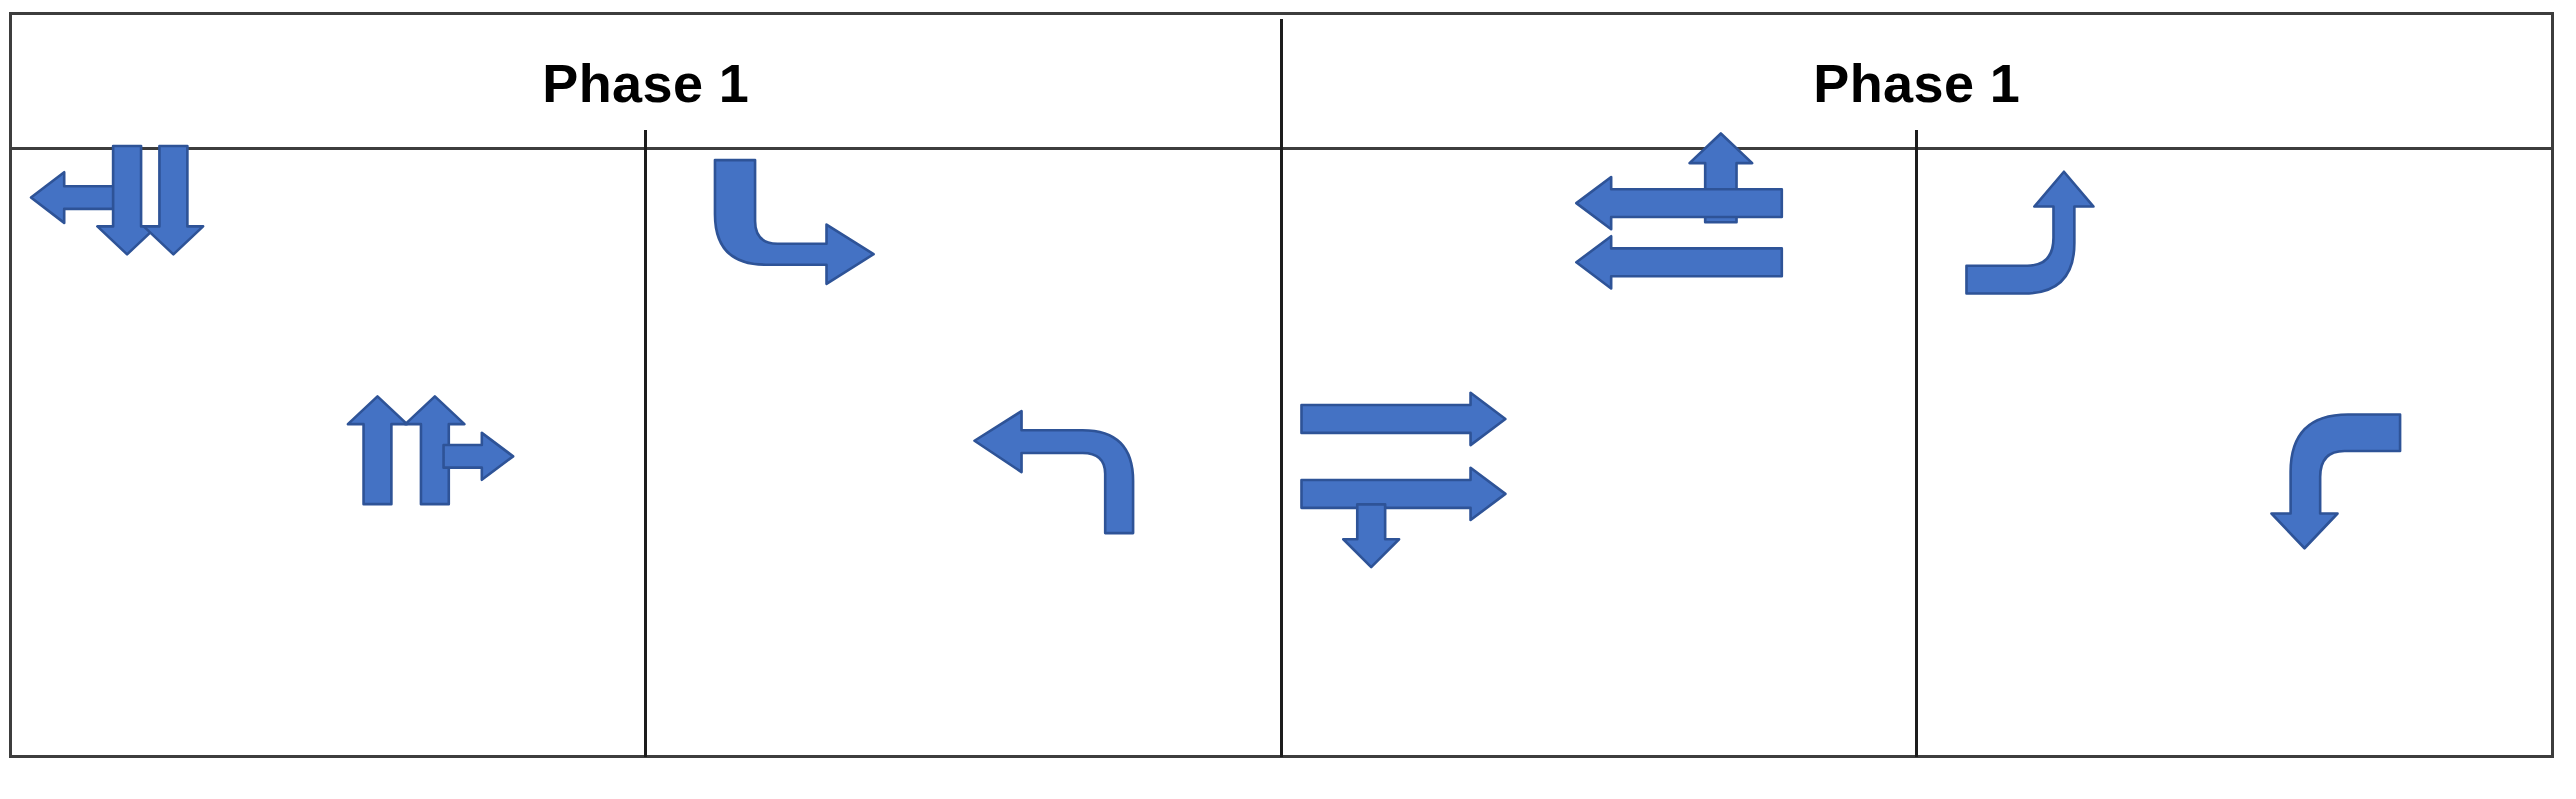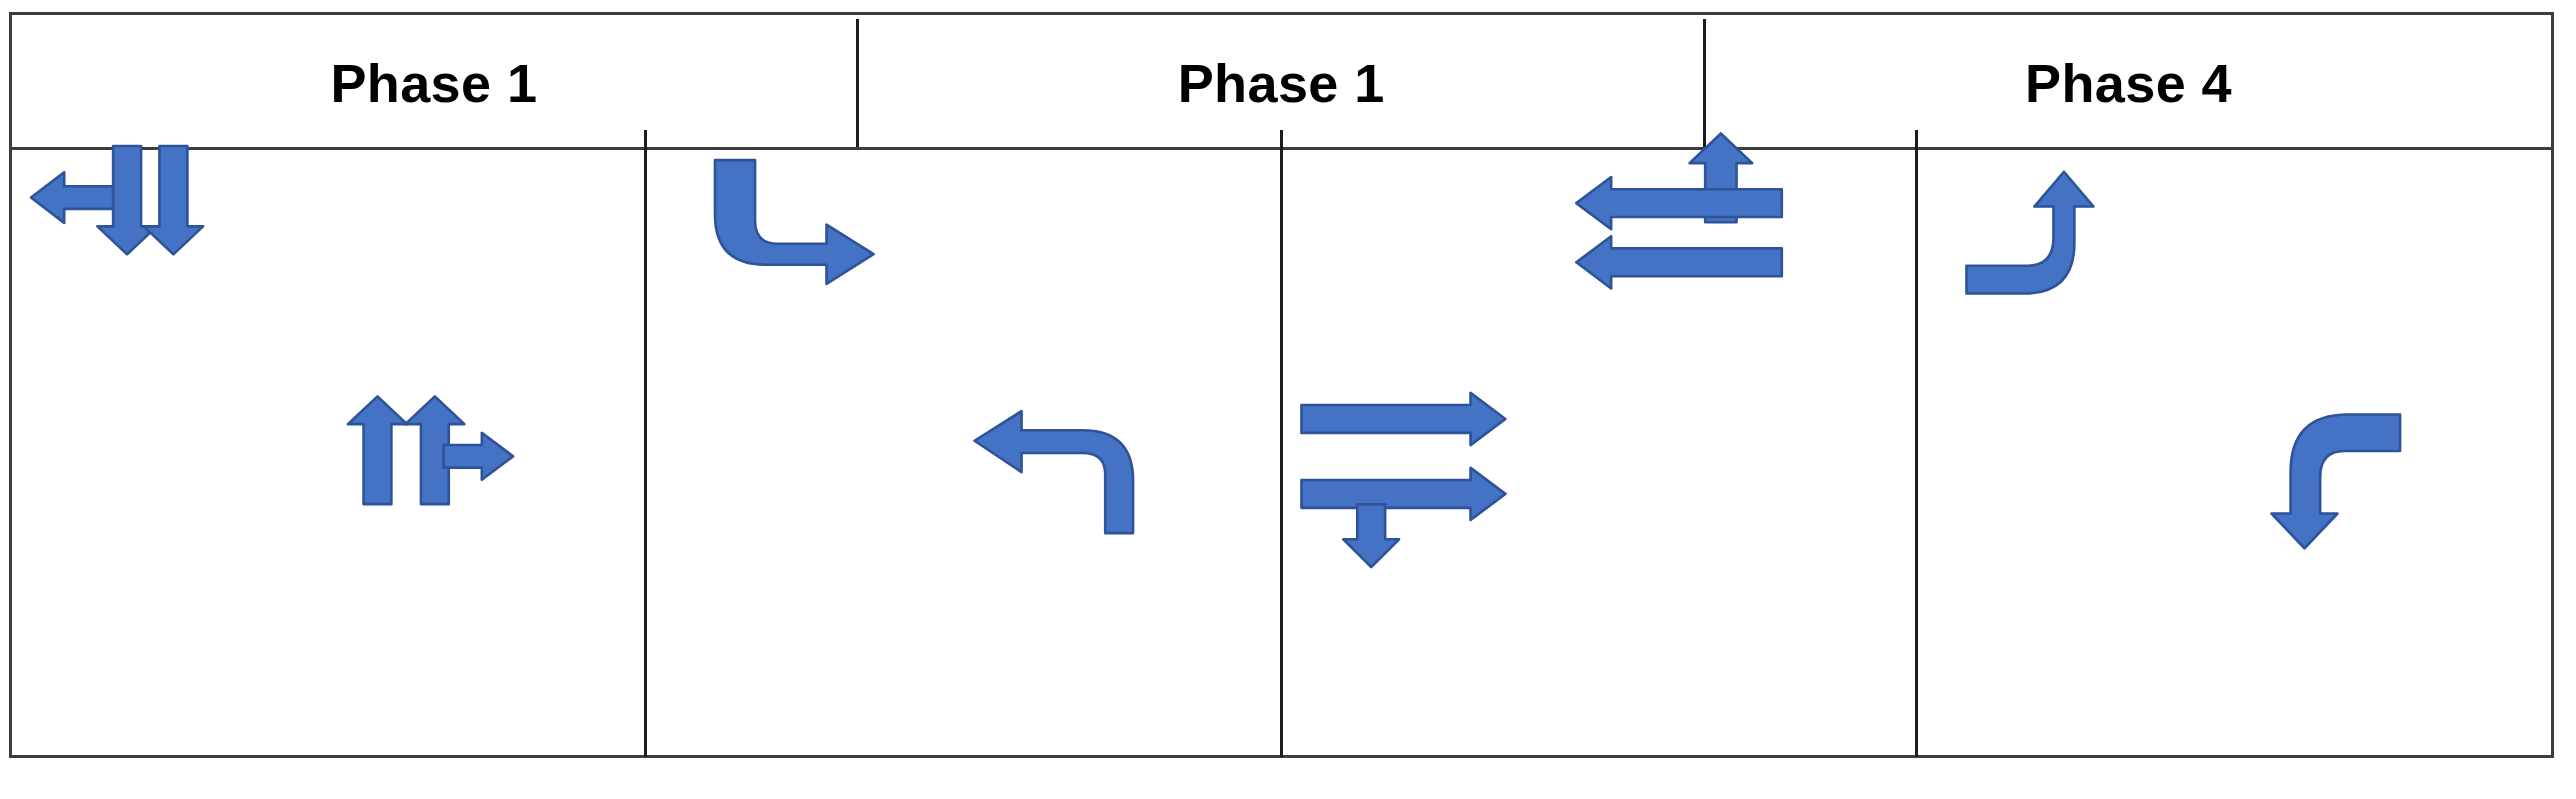--- a/index.html
+++ b/index.html
@@ -30,23 +30,20 @@
 
 <div class="page">
   <div class="table">
 
     <div class="hdr-row">
       <div class="hdr-cell">
         <span class="t">Phase 1</span>
       </div>
       <div class="hdr-cell">
         <span class="t">Phase 1</span>
-      </div>
-      <div class="hdr-cell">
-        <span class="t">Phase 4</span>
       </div>
     </div>
 
     <div class="body-row">
 
       <div class="body-cell">
 
         <div class="grp" style="left:12.2px;top:8.7px;">
           <svg width="166" height="118" viewBox="0 0 190 135">
 

